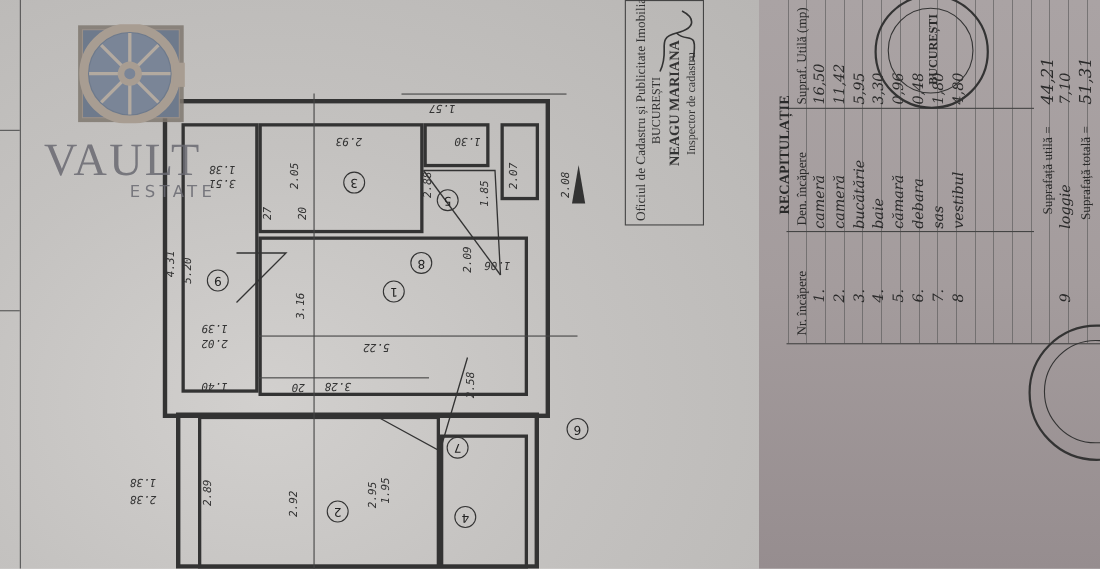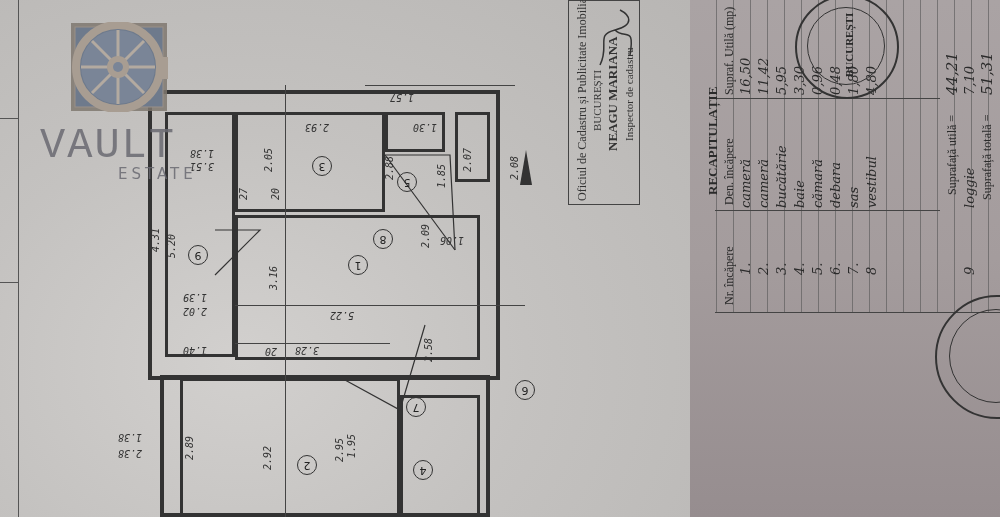--- a/index.html
+++ b/index.html
@@ -14,21 +14,21 @@
   .border-line{left:18px;top:0;width:1px;height:517px;background:#555;}
   .wall{position:absolute;border:3px solid #333;box-sizing:border-box;}
   .thin{position:absolute;background:#444;}
   .dim{position:absolute;font-family:"DejaVu Sans Mono",monospace;font-size:10px;color:#333;
     transform:rotate(180deg);white-space:nowrap;font-style:italic;}
   .dimv{position:absolute;font-family:"DejaVu Sans Mono",monospace;font-size:10px;color:#333;
     transform:rotate(-90deg);transform-origin:left top;white-space:nowrap;font-style:italic;}
   .roomnum{position:absolute;width:18px;height:18px;border:1.5px solid #333;border-radius:50%;
     font-size:11px;line-height:18px;text-align:center;color:#222;font-family:"DejaVu Sans",sans-serif;transform:rotate(180deg);}
   .logo{left:70px;top:22px;width:100px;height:90px;}
-  .brand{left:40px;top:122px;font-family:Liberation Mono, monospace;font-size:42px;letter-spacing:2px;color:#6a6a72;opacity:.85;}
+  .brand{left:40px;top:122px;font-family:Liberation Serif, serif;font-size:42px;letter-spacing:2px;color:#6a6a72;opacity:.85;}
   .brand-sub{left:118px;top:165px;font-family:"DejaVu Sans",sans-serif;font-size:15px;letter-spacing:4px;color:#6a6a72;opacity:.85;}
   .stamp-box{left:568px;top:0;width:72px;height:205px;border:1.5px solid #444;box-sizing:border-box;}
   .stamp-text{position:absolute;transform:rotate(-90deg);transform-origin:left top;white-space:nowrap;color:#333;font-size:11px;}
   .table{left:700px;top:0;width:300px;height:320px;}
   .vt{position:absolute;transform:rotate(-90deg);transform-origin:left top;white-space:nowrap;color:#2a2a2a;}
   .hand{font-family:"DejaVu Serif",serif;font-style:italic;font-size:13px;}
   .round-stamp{position:absolute;border:2px solid #333;border-radius:50%;}
 </style>
 </head>
 <body>

